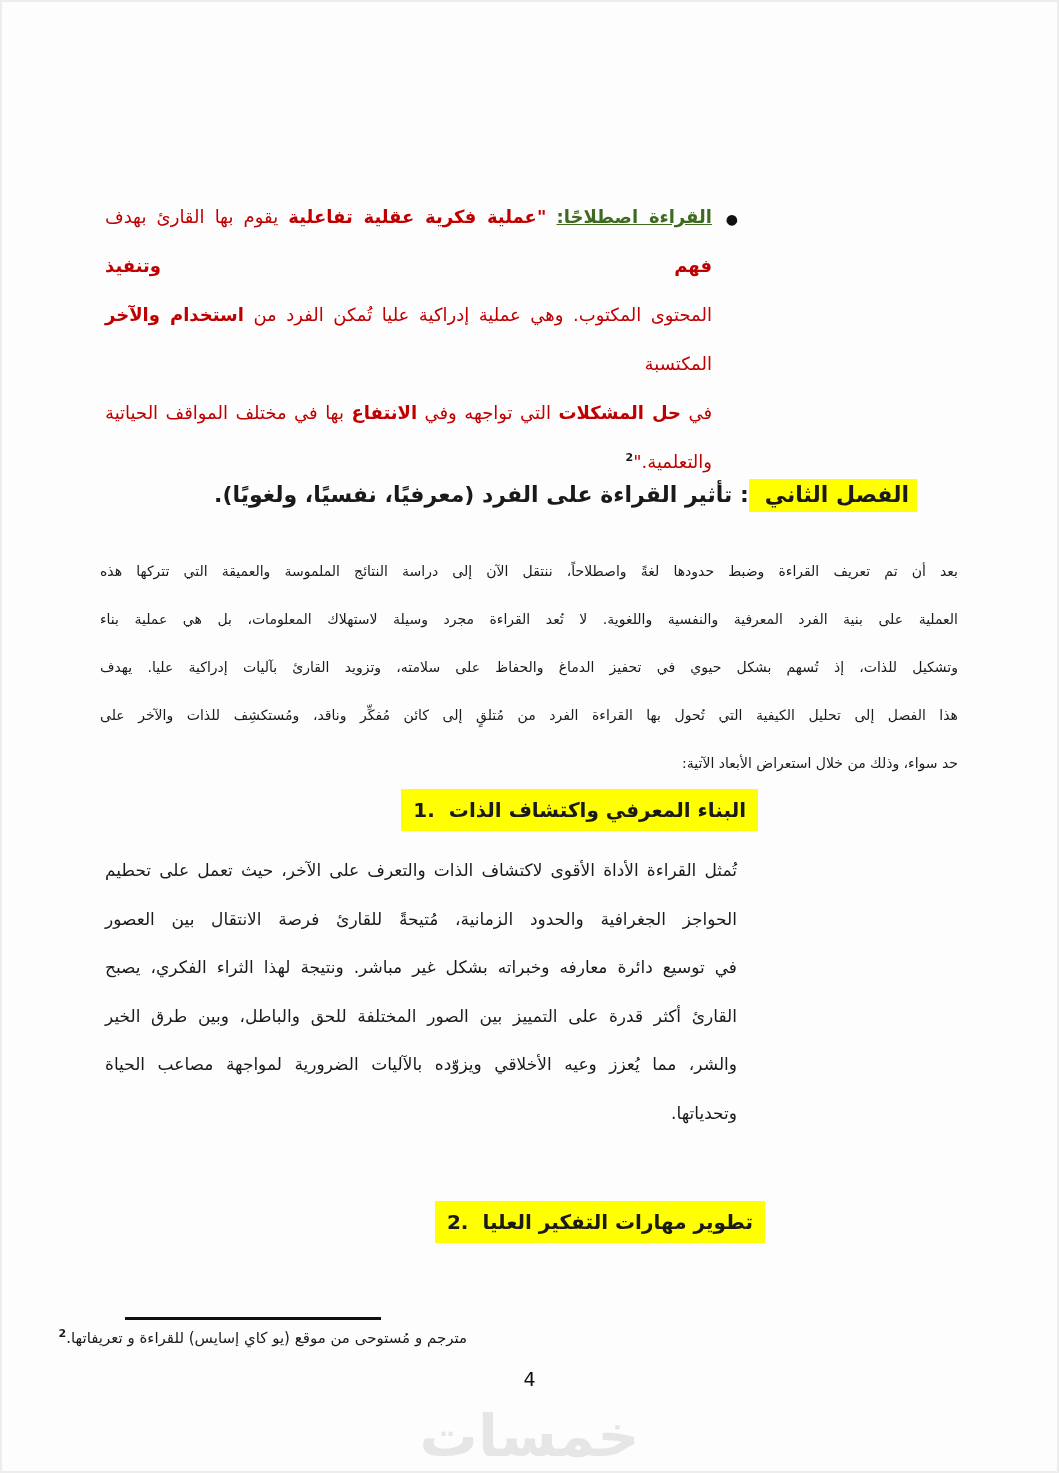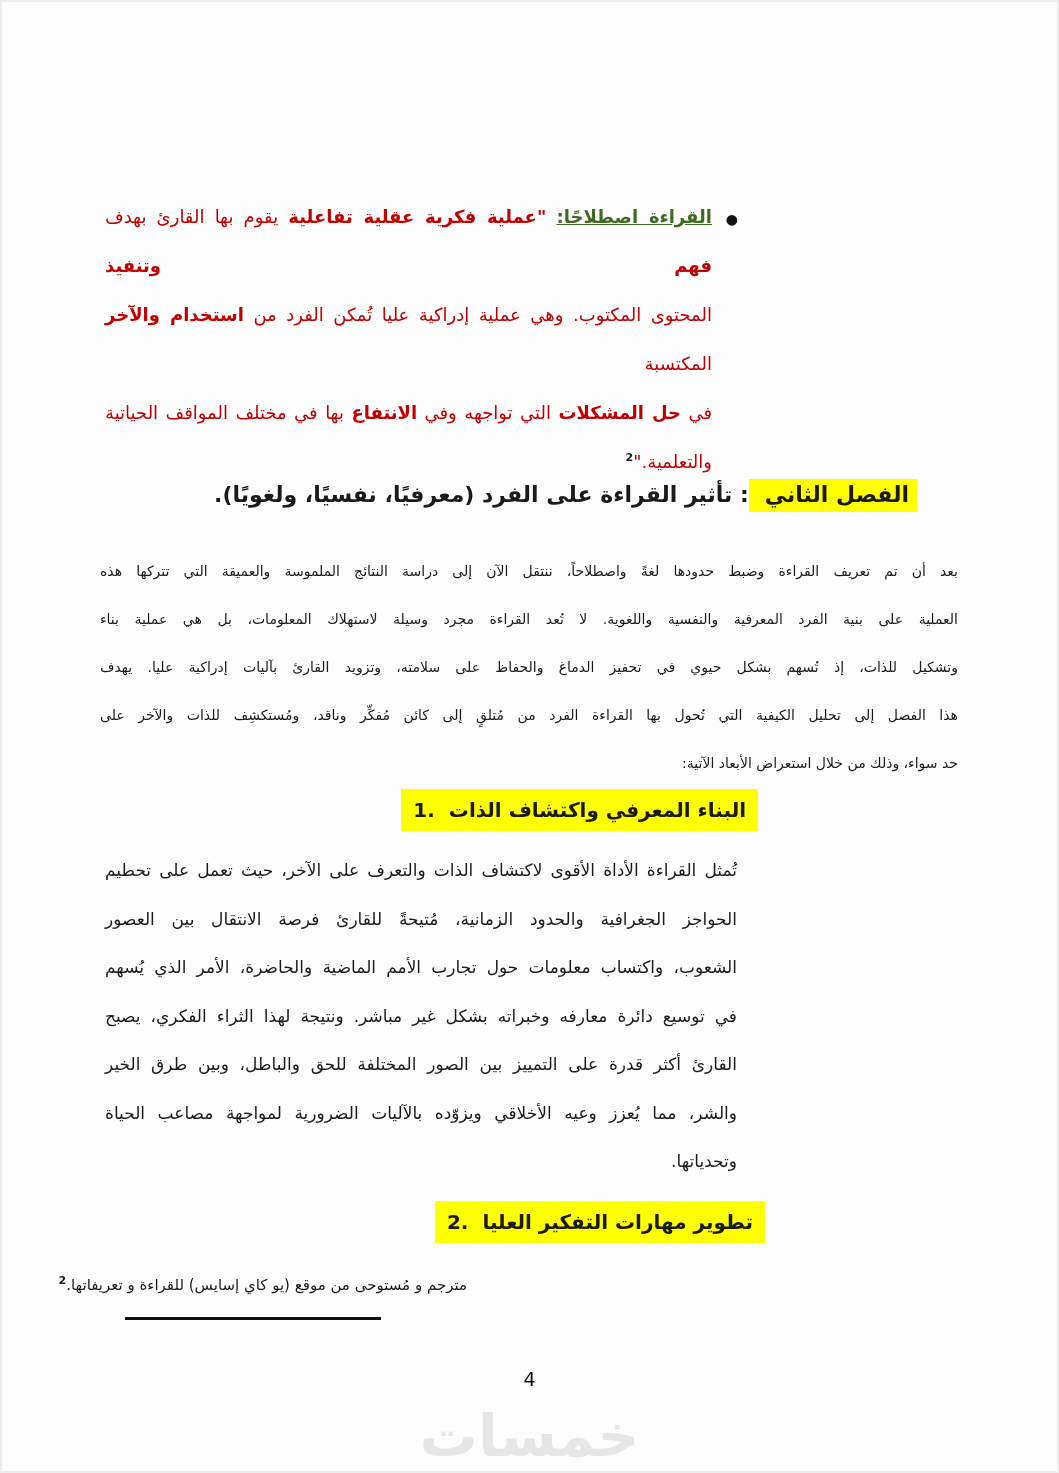--- a/index.html
+++ b/index.html
@@ -44,21 +44,21 @@
     position:absolute; direction:ltr; white-space:nowrap;
     font-size:20px; font-weight:bold; line-height:42px;
     background:#ffff00; padding:0 12px;
   }
   .sec1{top:789px; right:301px;}
   .sec2{top:1201px; right:294px;}
   .sec-num{margin-right:14px;}
   
   .fn-sep{position:absolute; left:125px; top:1317px; width:256px; height:3px; background:#111;}
   .footnote{
-    position:absolute; right:592px; top:1276px;
+    position:absolute; right:592px; top:1329px;
     direction:rtl; white-space:nowrap; font-size:15px; color:#1a1a1a;
   }
   .fn-sup{font-size:11px; vertical-align:super; font-weight:bold; line-height:0;}
   
   .page-num{position:absolute; left:0; right:0; top:1368px; text-align:center; font-size:19px; color:#111;}
   .watermark{
     position:absolute; left:0; right:0; top:1402px; text-align:center;
     direction:rtl; font-size:58px; font-weight:bold; color:#e6e6e6; letter-spacing:2px;
   }
 </style>
@@ -104,21 +104,20 @@
     <div class="pline last">حد سواء، وذلك من خلال استعراض الأبعاد الآتية:</div>
   </div>
 
   <div class="sec-heading sec1">
     <span class="sec-num">1.</span><span>البناء المعرفي واكتشاف الذات</span>
   </div>
 
   <div class="para body1">
     <div class="pline">تُمثل القراءة الأداة الأقوى لاكتشاف الذات والتعرف على الآخر، حيث تعمل على تحطيم</div>
     <div class="pline">الحواجز الجغرافية والحدود الزمانية، مُتيحةً للقارئ فرصة الانتقال بين العصور</div>
-    <div class="pline">الشعوب، واكتساب معلومات حول تجارب الأمم الماضية والحاضرة، الأمر الذي يُسهم</div>
     <div class="pline">في توسيع دائرة معارفه وخبراته بشكل غير مباشر. ونتيجة لهذا الثراء الفكري، يصبح</div>
     <div class="pline">القارئ أكثر قدرة على التمييز بين الصور المختلفة للحق والباطل، وبين طرق الخير</div>
     <div class="pline">والشر، مما يُعزز وعيه الأخلاقي ويزوّده بالآليات الضرورية لمواجهة مصاعب الحياة</div>
     <div class="pline last">وتحدياتها.</div>
   </div>
 
   <div class="sec-heading sec2">
     <span class="sec-num">2.</span><span>تطوير مهارات التفكير العليا</span>
   </div>
 

